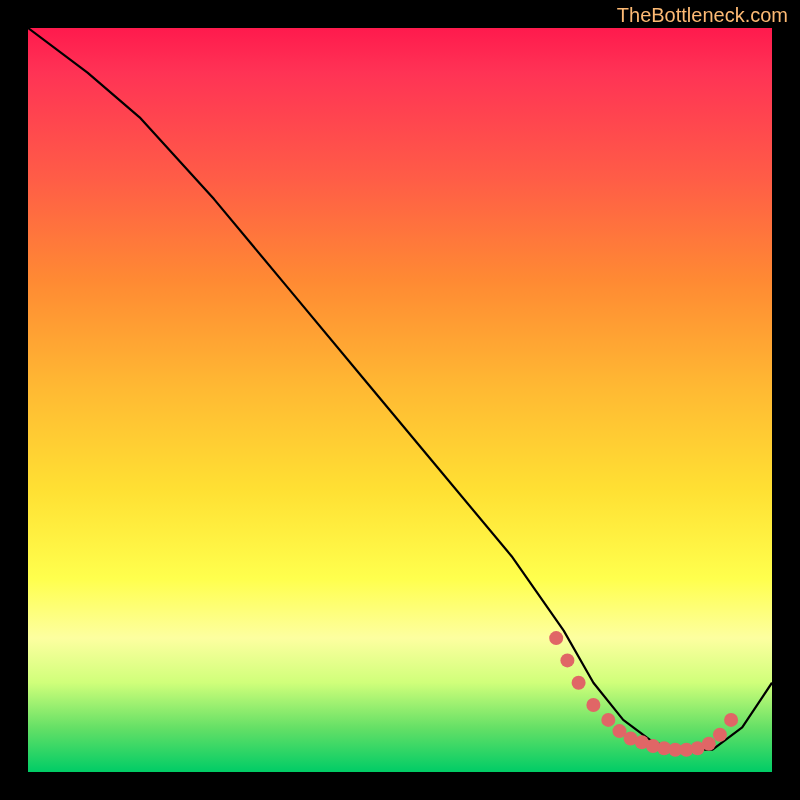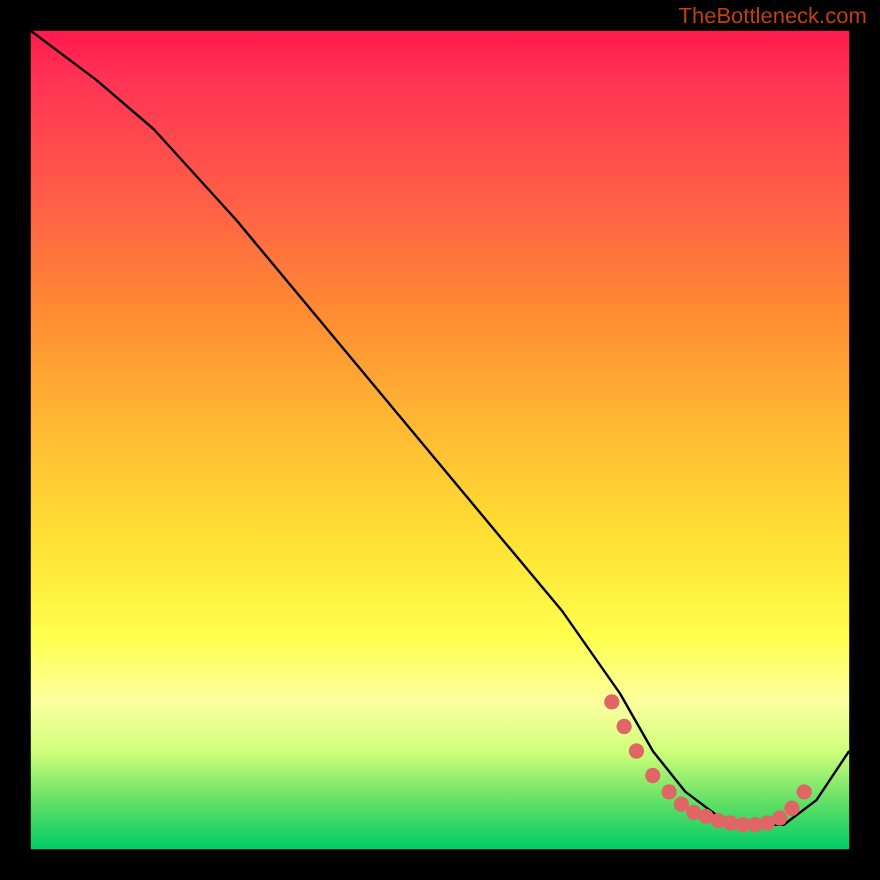--- a/index.html
+++ b/index.html
@@ -8,21 +8,21 @@
     height: 800px;
     background: #000;
     position: relative;
     font-family: Arial, sans-serif;
     overflow: hidden;
   }
   .watermark {
     position: absolute;
     top: 4px;
     right: 12px;
-    color: #c2410c;
+    color: #fdba74;
     font-size: 20px;
     font-weight: 500;
     z-index: 10;
   }
   .plot-area {
     position: absolute;
     left: 28px;
     top: 28px;
     width: 744px;
     height: 744px;

